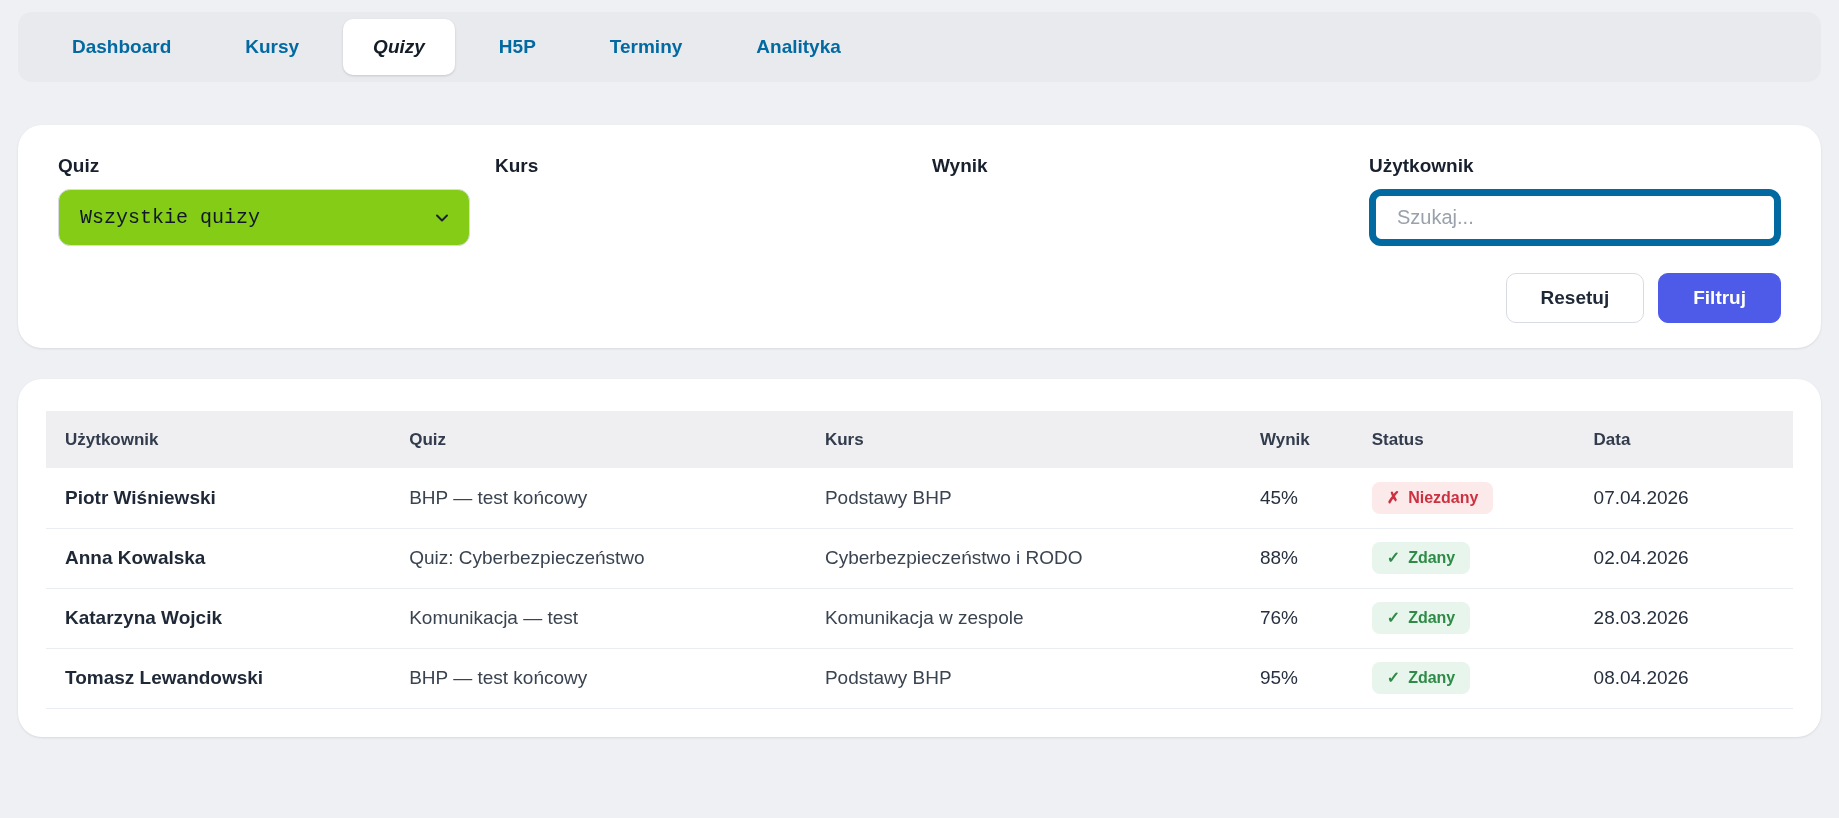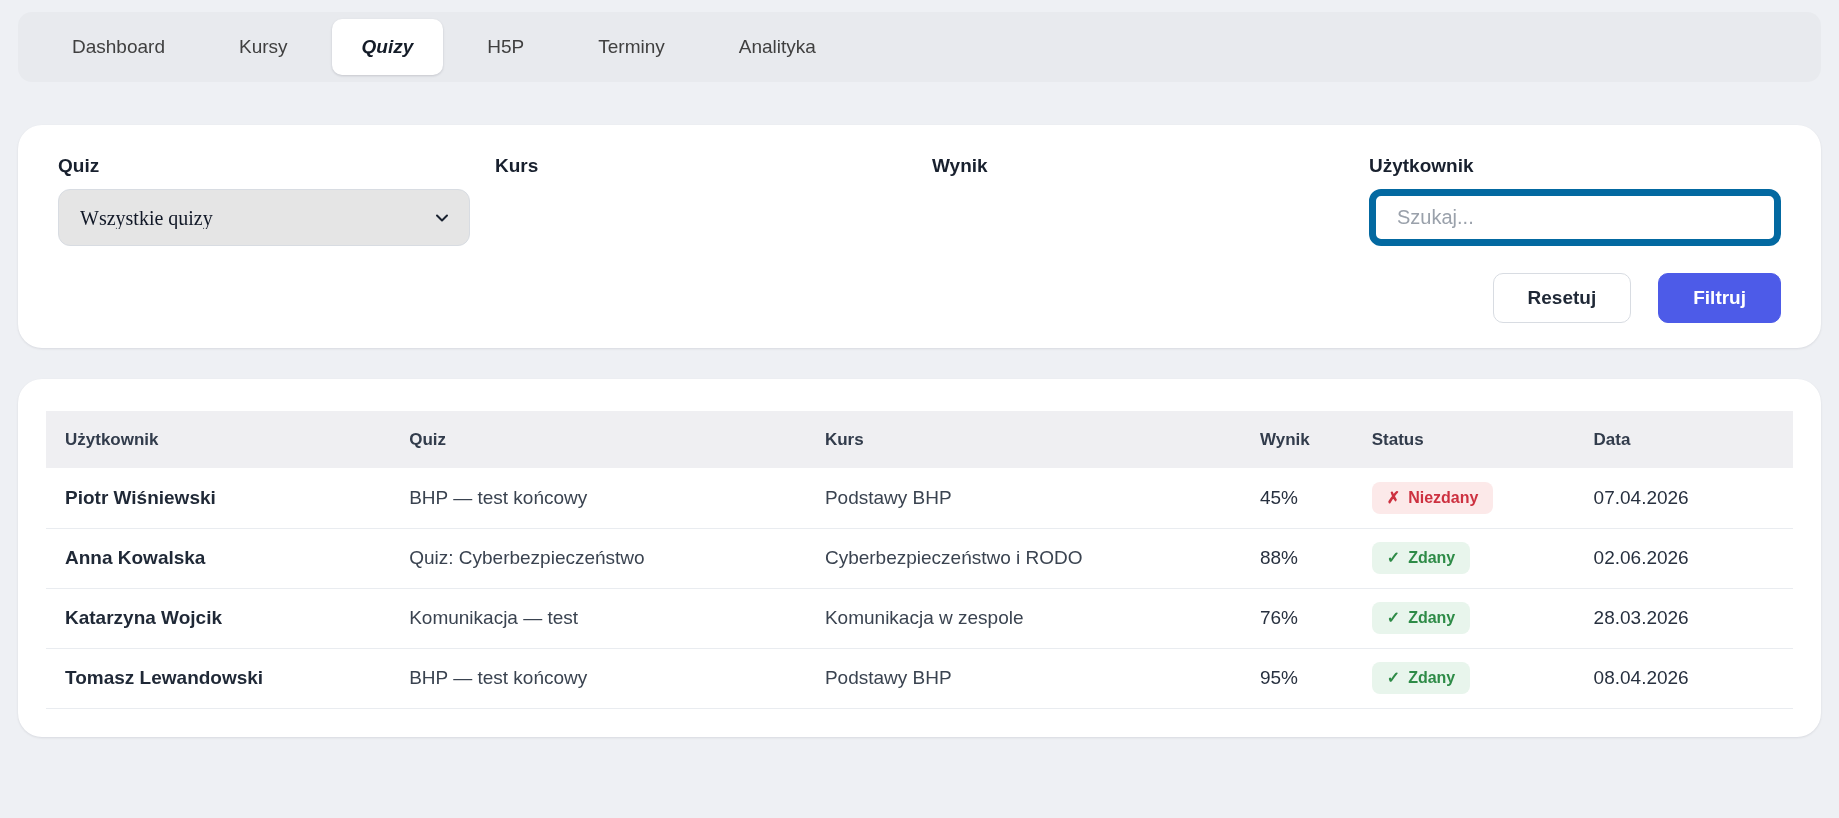--- a/index.html
+++ b/index.html
@@ -13,22 +13,22 @@
 
   
   .topnav {
     display:flex; align-items:center; gap:14px;
     background:#e8eaee; border-radius:14px;
     height:70px; padding:7px 10px 7px 24px;
     margin-bottom:43px;
   }
   .tab {
     border:none; background:transparent; cursor:pointer;
-    font-family:inherit; font-size:19px; font-weight:400;
-    color:#404040; padding:0 30px; height:56px;
+    font-family:inherit; font-size:19px; font-weight:700;
+    color:#0369a1; padding:0 30px; height:56px;
     border-radius:10px; line-height:56px;
   }
   .tab.active {
     background:#ffffff; color:#141c28; font-weight:700;
     box-shadow:0 1px 3px rgba(16,24,40,.10), 0 1px 2px rgba(16,24,40,.06);
     font-style:italic;
   }
 
   
   .card {
@@ -41,46 +41,46 @@
   .filter-grid {
     display:grid; grid-template-columns:repeat(4, 1fr); gap:25px;
   }
   .field label {
     display:block; font-size:19px; font-weight:600;
     color:#18202e; margin-bottom:12px;
   }
   .select-wrap { position:relative; }
   .select-wrap select {
     width:100%; height:57px; appearance:none; -webkit-appearance:none;
-    background:#e5e5e5; border:1px solid #d8dce2; border-radius:12px;
-    font-family:Liberation Serif, serif; font-size:20px; color:#111827;
+    background:#84cc16; border:1px solid #d8dce2; border-radius:12px;
+    font-family:Liberation Mono, monospace; font-size:20px; color:#111827;
     padding:0 48px 0 21px; cursor:pointer;
   }
   .chevron {
     position:absolute; right:18px; top:50%; transform:translateY(-50%);
     pointer-events:none; display:flex; align-items:center;
   }
   .field input[type="text"] {
     width:100%; height:57px;
     background:#ffffff; border:7px solid #0369a1; border-radius:12px;
     font-family:inherit; font-size:20px; color:#111827; padding:0 21px;
   }
   .field input[type="text"]::placeholder { color:#9aa1ab; }
   .filter-actions {
-    display:flex; justify-content:flex-end; gap:2px; margin-top:27px;
+    display:flex; justify-content:flex-end; gap:14px; margin-top:27px;
   }
   .btn {
     height:50px; border-radius:10px; font-family:inherit;
     font-size:19px; font-weight:700; cursor:pointer; padding:0 34px;
   }
   .btn-secondary {
     background:#ffffff; border:1px solid #d8dce2; color:#1f2836;
   }
   .btn-primary {
-    background:#4d5be8; border:1px solid #4d5be8; color:#ffffff;margin-left:25px;
+    background:#4d5be8; border:1px solid #4d5be8; color:#ffffff;
   }
 
   
   .table-card { padding:32px 28px 28px 28px; }
   table { width:100%; border-collapse:collapse; table-layout:fixed; }
   col.c-user   { width:19.7%; }
   col.c-quiz   { width:23.8%; }
   col.c-kurs   { width:24.9%; }
   col.c-wynik  { width:6.4%;  }
   col.c-status { width:12.7%; }
@@ -194,21 +194,21 @@
         <td class="cell-user">Anna Kowalska</td>
         <td>Quiz: Cyberbezpieczeństwo</td>
         <td>Cyberbezpieczeństwo i RODO</td>
         <td class="cell-wynik">88%</td>
         <td>
           <span class="badge" data-status="pass">
             <span>✓</span>
             <span>Zdany</span>
           </span>
         </td>
-        <td class="cell-data">02.06.2026</td>
+        <td class="cell-data">02.04.2026</td>
       </tr>
       <tr>
         <td class="cell-user">Katarzyna Wojcik</td>
         <td>Komunikacja — test</td>
         <td>Komunikacja w zespole</td>
         <td class="cell-wynik">76%</td>
         <td>
           <span class="badge" data-status="pass">
             <span>✓</span>
             <span>Zdany</span>

